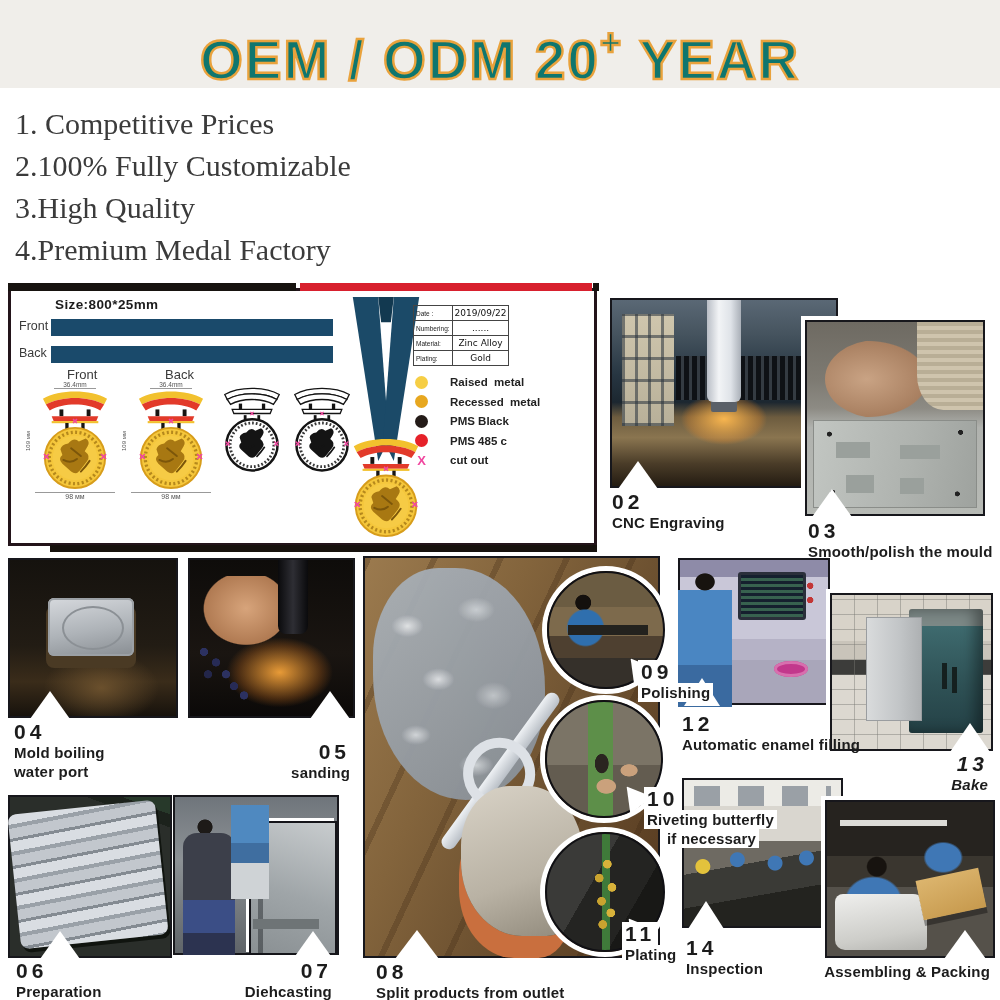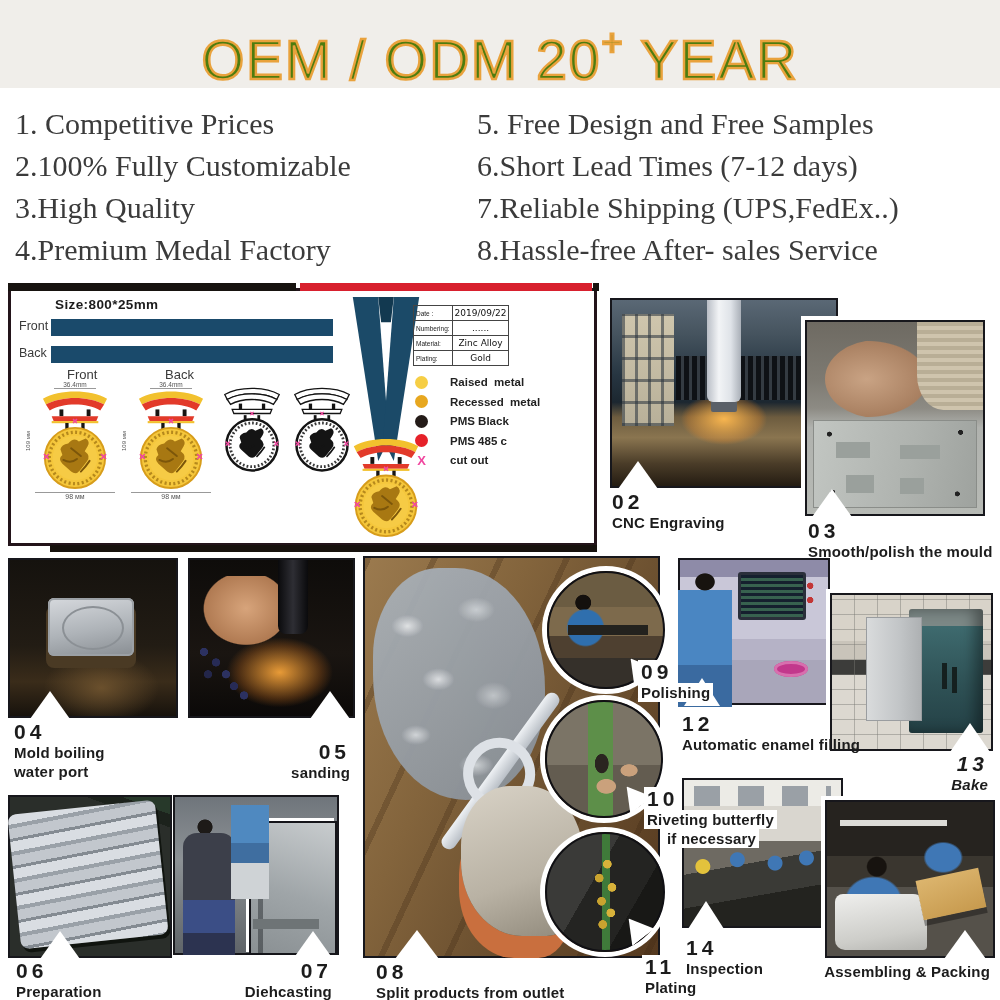--- a/index.html
+++ b/index.html
@@ -2,21 +2,21 @@
 <html><head>
 <meta charset="utf-8">
 <style>
   html,body{margin:0;padding:0;background:#fff;}
   #page{position:relative;width:1000px;height:1000px;background:#fff;overflow:hidden;
         font-family:"Liberation Sans",sans-serif;}
 
   
   #banner{position:absolute;left:0;top:0;width:1000px;height:88px;background:#f0eeea;
           display:flex;align-items:center;justify-content:center;}
-  #banner .t{font-weight:normal;font-size:55px;color:#4d7c0f;letter-spacing:2px;margin-top:32px;
+  #banner .t{font-weight:bold;font-size:55px;color:#0f766e;letter-spacing:2px;margin-top:32px;
              -webkit-text-stroke:2.4px #e9a23c;}
   #banner sup{font-size:36px;position:relative;top:-6px;vertical-align:top;}
 
   
   .feat-col{position:absolute;top:103px;font-family:"Liberation Serif",serif;
             font-size:30px;line-height:42px;color:#3b3b3b;white-space:nowrap;}
   #feat-left{left:15px;}
   #feat-right{left:477px;}
 
   
@@ -279,26 +279,20 @@
   <div id="banner">
     <div class="t"><span>OEM / ODM 20</span><sup>+</sup><span> YEAR</span></div>
   </div>
 
   <div id="feat-left" class="feat-col">
     <div>1. Competitive Prices</div>
     <div>2.100% Fully Customizable</div>
     <div>3.High Quality</div>
     <div>4.Premium Medal Factory</div>
   </div>
-  <div id="feat-right" class="feat-col">
-    <div>5. Free Design and Free Samples</div>
-    <div>6.Short Lead Times (7-12 days)</div>
-    <div>7.Reliable Shipping (UPS,FedEx..)</div>
-    <div>8.Hassle-free After- sales Service</div>
-  </div>
 
   <div class="bar-black"></div>
   <div class="bar-red"></div>
   <div class="bar-cap"></div>
   <div class="bar-bottom"></div>
 
   <div id="panel">
     <div class="size-label">Size:800*25mm</div>
     <div class="rib-label" style="left:8px;top:28px;">Front</div>
     <div class="rib-bar" style="top:28px;"></div>
@@ -461,21 +455,21 @@
   </div>
   <div class="step" style="left:638px;top:660px;">
     <span class="n"><span class="wbg">09</span></span>
     <span class="c"><span class="wbg">Polishing</span></span>
   </div>
   <div class="step" style="left:644px;top:787px;">
     <span class="n"><span class="wbg">10</span></span>
     <span class="c"><span class="wbg">Riveting butterfly</span></span>
     <span class="c" style="margin-left:20px;"><span class="wbg">if necessary</span></span>
   </div>
-  <div class="step" style="left:642px;top:922px;margin-top:33px;">
+  <div class="step" style="left:622px;top:922px;">
     <span class="n"><span class="wbg">11</span></span>
     <span class="c"><span class="wbg">Plating</span></span>
   </div>
   <div class="step" style="left:682px;top:712px;">
     <span class="n">12</span>
     <span class="c">Automatic enamel filling</span>
   </div>
   <div class="step right" style="left:900px;top:752px;width:88px;font-style:italic;">
     <span class="n">13</span>
     <span class="c">Bake</span>

